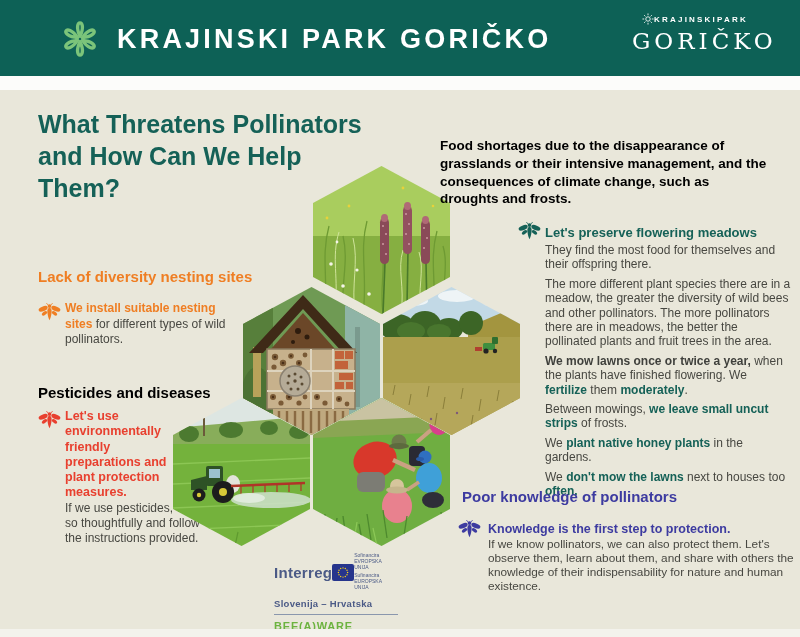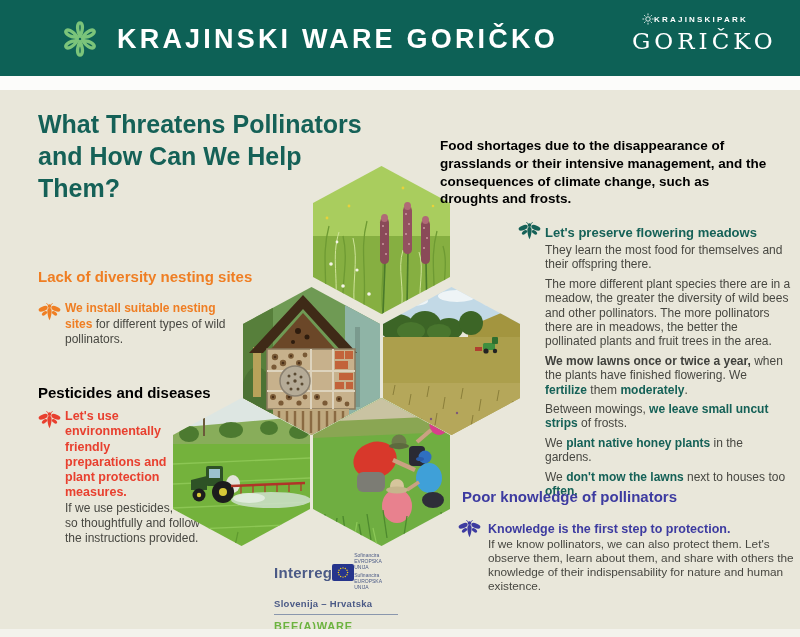--- a/index.html
+++ b/index.html
@@ -76,21 +76,21 @@
     <svg class="logo-flower" viewBox="0 0 60 60" width="56" height="56">
       <g fill="none" stroke="#7bc47a" stroke-width="3.6" stroke-linecap="round">
         <path d="M30 27 C 21 8, 39 8, 30 27" transform="rotate(0 30 30)"></path>
         <path d="M30 27 C 21 8, 39 8, 30 27" transform="rotate(60 30 30)"></path>
         <path d="M30 27 C 21 8, 39 8, 30 27" transform="rotate(120 30 30)"></path>
         <path d="M30 27 C 21 8, 39 8, 30 27" transform="rotate(180 30 30)"></path>
         <path d="M30 27 C 21 8, 39 8, 30 27" transform="rotate(240 30 30)"></path>
         <path d="M30 27 C 21 8, 39 8, 30 27" transform="rotate(300 30 30)"></path>
       </g>
     </svg>
-    <div class="header-title">KRAJINSKI WARE GORIČKO</div>
+    <div class="header-title">KRAJINSKI PARK GORIČKO</div>
     <div class="logo-right">
       <div class="logo-right-top">
         <svg viewBox="0 0 14 14" width="12" height="12">
           <circle cx="7" cy="7" r="2.6" fill="none" stroke="#ffffff" stroke-width="1"></circle>
           <g stroke="#ffffff" stroke-width="1">
             <line x1="7" y1="0.5" x2="7" y2="2.6"></line>
               <line x1="7" y1="11.4" x2="7" y2="13.5"></line>
             <line x1="0.5" y1="7" x2="2.6" y2="7"></line>
               <line x1="11.4" y1="7" x2="13.5" y2="7"></line>
             <line x1="2.5" y1="2.5" x2="4" y2="4"></line>
@@ -443,21 +443,21 @@
         <ellipse cx="17.5" cy="12.5" rx="3.4" ry="1.8" transform="rotate(40 17.5 12.5)"></ellipse>
         <circle cx="12" cy="4.5" r="2.1"></circle>
         <path d="M12 6.5 C 9.6 6.5 9.4 9.5 9.8 12.5 C 10.2 15.5 11 18.5 12 20 C 13 18.5 13.8 15.5 14.2 12.5 C 14.6 9.5 14.4 6.5 12 6.5 Z"></path>
         <path d="M10.3 3.2 L 8.6 1.2 M13.7 3.2 L 15.4 1.2" stroke="currentColor" stroke-width="0.9" fill="none"></path>
       </g>
     </svg>
   </div>
   <div class="meadows-lead">Let's preserve flowering meadows</div>
 
   <div class="meadows-paras">
-    <p><span>They learn the most food for themselves and their offspring there.</span></p>
+    <p><span>They find the most food for themselves and their offspring there.</span></p>
     <p><span>The more different plant species there are in a meadow, the greater the diversity of wild bees and other pollinators. The more pollinators there are in meadows, the better the pollinated plants and fruit trees in the area.</span></p>
     <p><span class="b-gray">We mow lawns once or twice a year,</span><span> when the plants have finished flowering. We </span><span class="b-teal">fertilize</span><span> them </span><span class="b-teal">moderately</span><span>.</span></p>
     <p><span>Between mowings, </span><span class="b-teal">we leave small uncut strips</span><span> of frosts.</span></p>
     <p><span>We </span><span class="b-teal">plant native honey plants</span><span> in the gardens.</span></p>
     <p><span>We </span><span class="b-teal">don't mow the lawns</span><span> next to houses too </span><span class="b-teal">often.</span></p>
   </div>
 
   <div class="h-purple">Poor knowledge of pollinators</div>
 
   <div class="knowledge-item">

